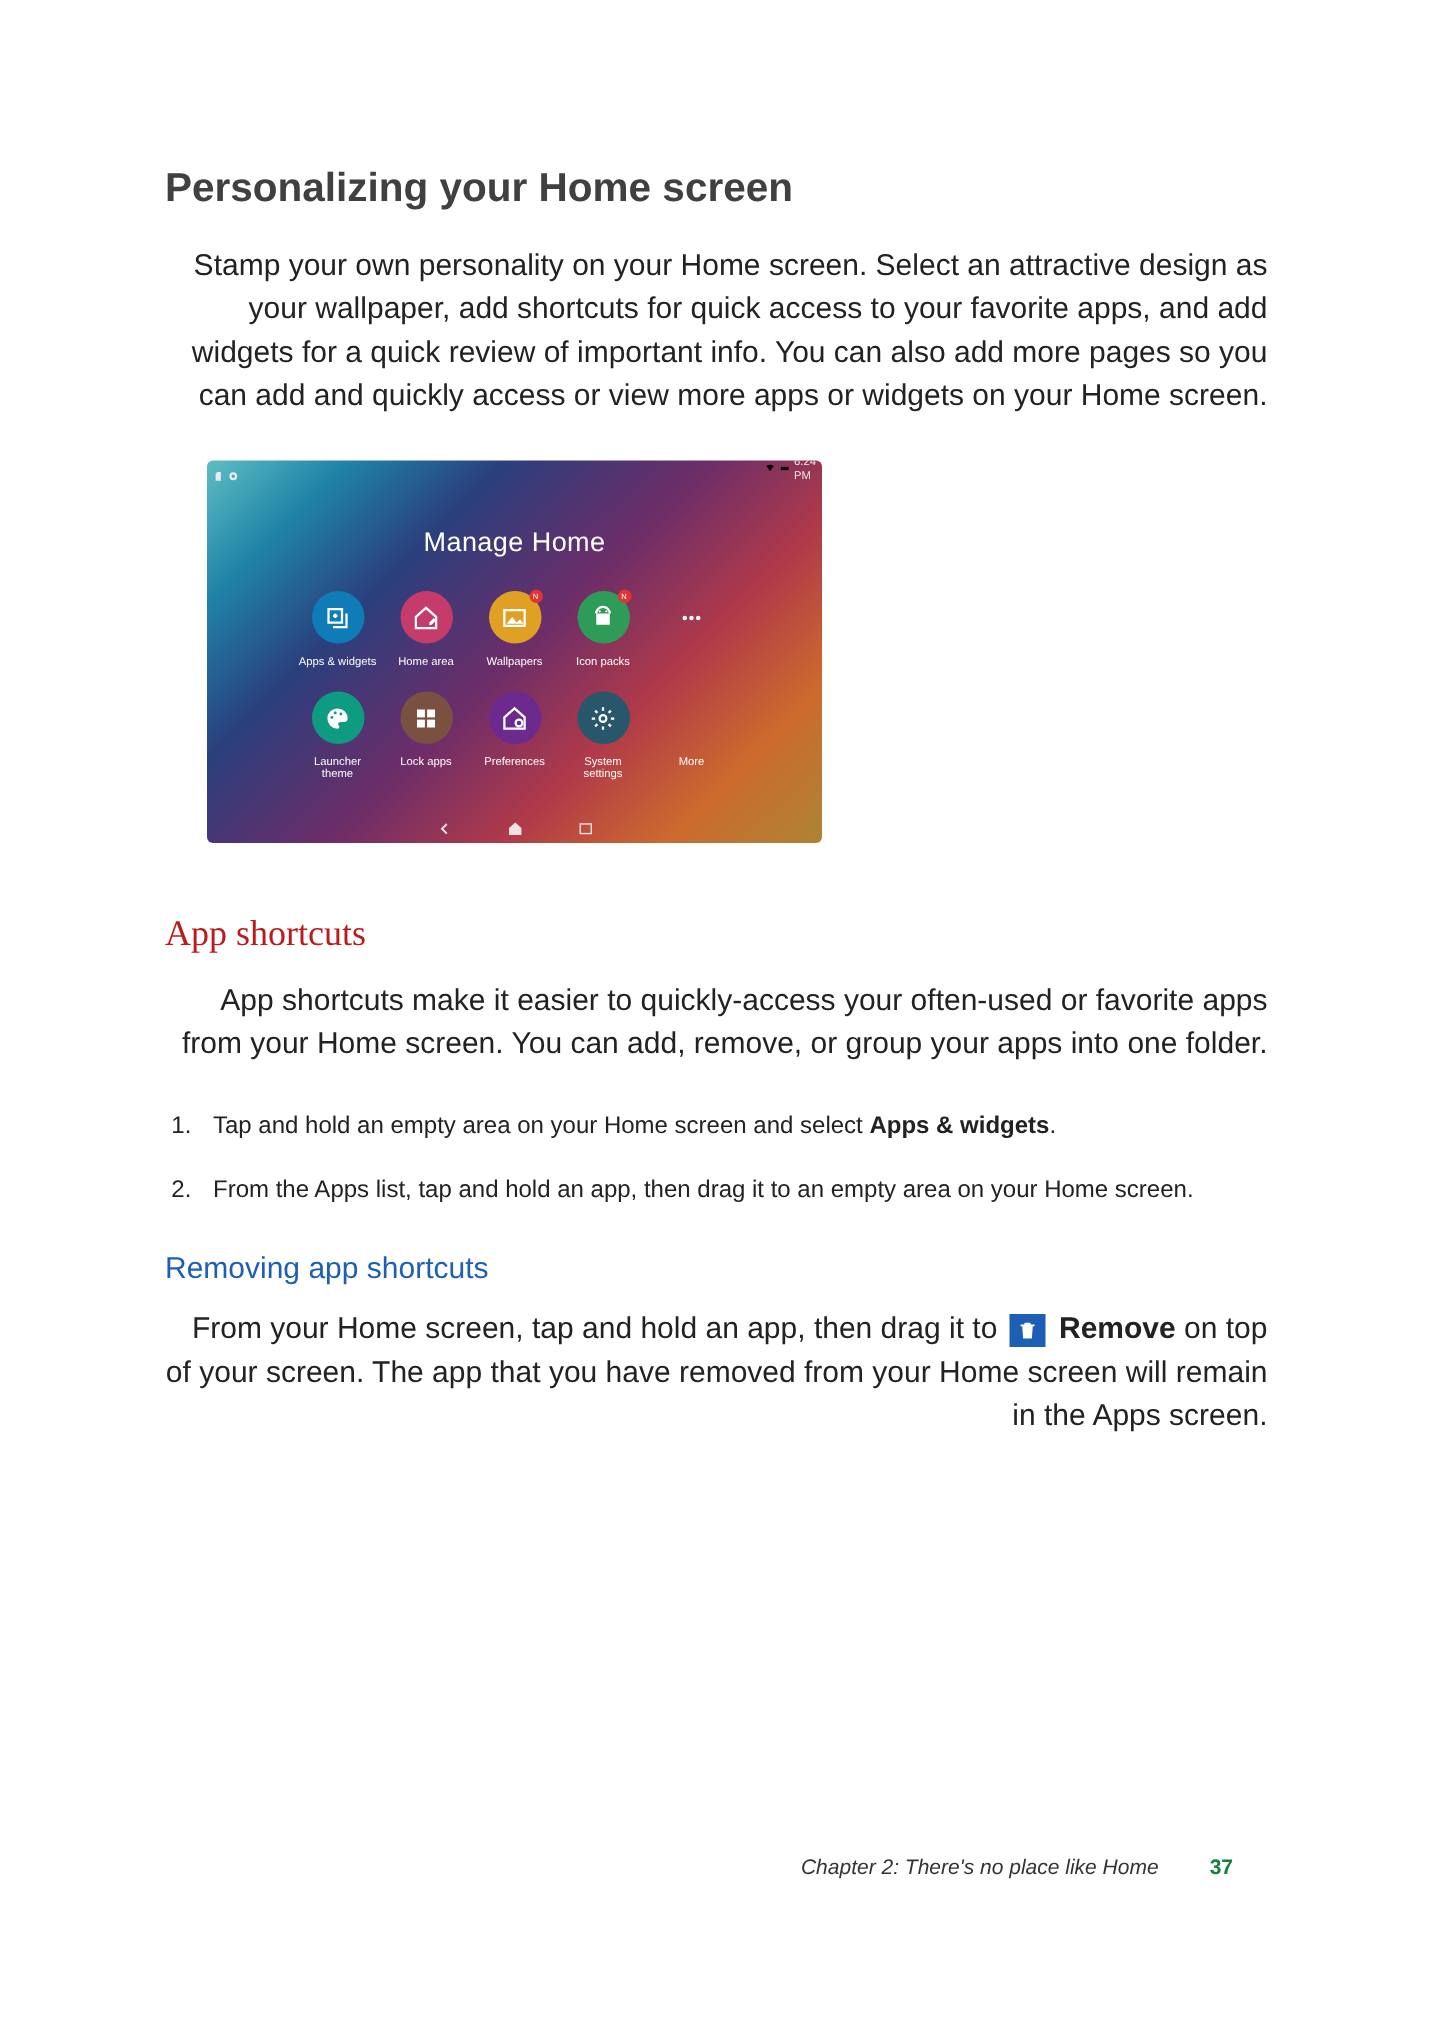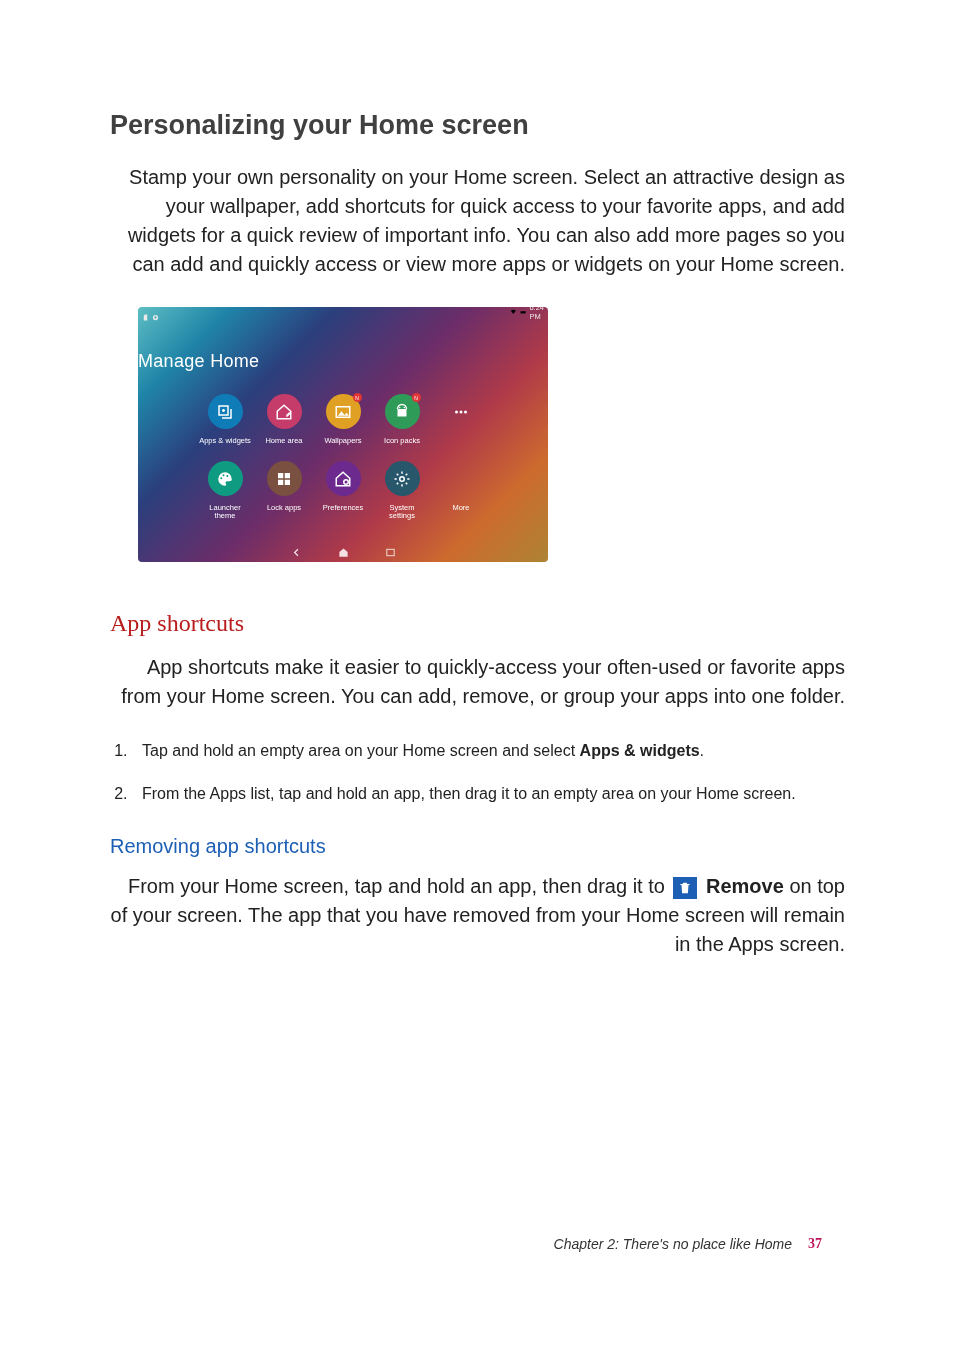--- a/index.html
+++ b/index.html
@@ -82,21 +82,21 @@
     font-size: 7.5px;
     display: flex;
     align-items: flex-end;
     padding: 0 4px;
     color: #eaeaea;
   }
   .shot .statusbar .sb-left { flex: 0 0 auto; display:flex; gap:3px; align-items:center;}
   .shot .statusbar .sb-left svg { width:7px; height:7px; fill:#eaeaea; }
   .shot .statusbar .sb-right { margin-left:auto; display:flex; align-items:center; gap:3px;}
   .shot-title {
-    text-align: left;
+    text-align: center;
     font-weight: 300;
     font-size: 18px;
     margin-top: 30px;
     letter-spacing: 0.3px;
   }
   .shot-grid {
     display: grid;
     grid-template-columns: repeat(5, 57px);
     column-gap: 2px;
     justify-content: center;
@@ -154,28 +154,27 @@
     left:0;
     bottom:98px;
     width:954px;
     display:flex;
     justify-content:flex-end;
     padding-right:132px;
     box-sizing:border-box;
     font-size:14px;
     font-style:italic;
     color:#333;
-    gap:16px;
+    gap:34px;
     padding-left:26px;
   }
   .footer .page-no {
     font-style:normal;
     font-weight:700;
-    color:#be185d;
-    font-family:Liberation Serif, serif;
+    color:#15803d;
   }
 </style>
 </head>
 <body>
 
 <div class="page">
 
   <h1 class="main-heading">Personalizing your Home screen</h1>
 
   <p class="body">Stamp your own personality on your Home screen. Select an attractive design as your wallpaper, add shortcuts for quick access to your favorite apps, and add widgets for a quick review of important info. You can also add more pages so you can add and quickly access or view more apps or widgets on your Home screen.</p>

